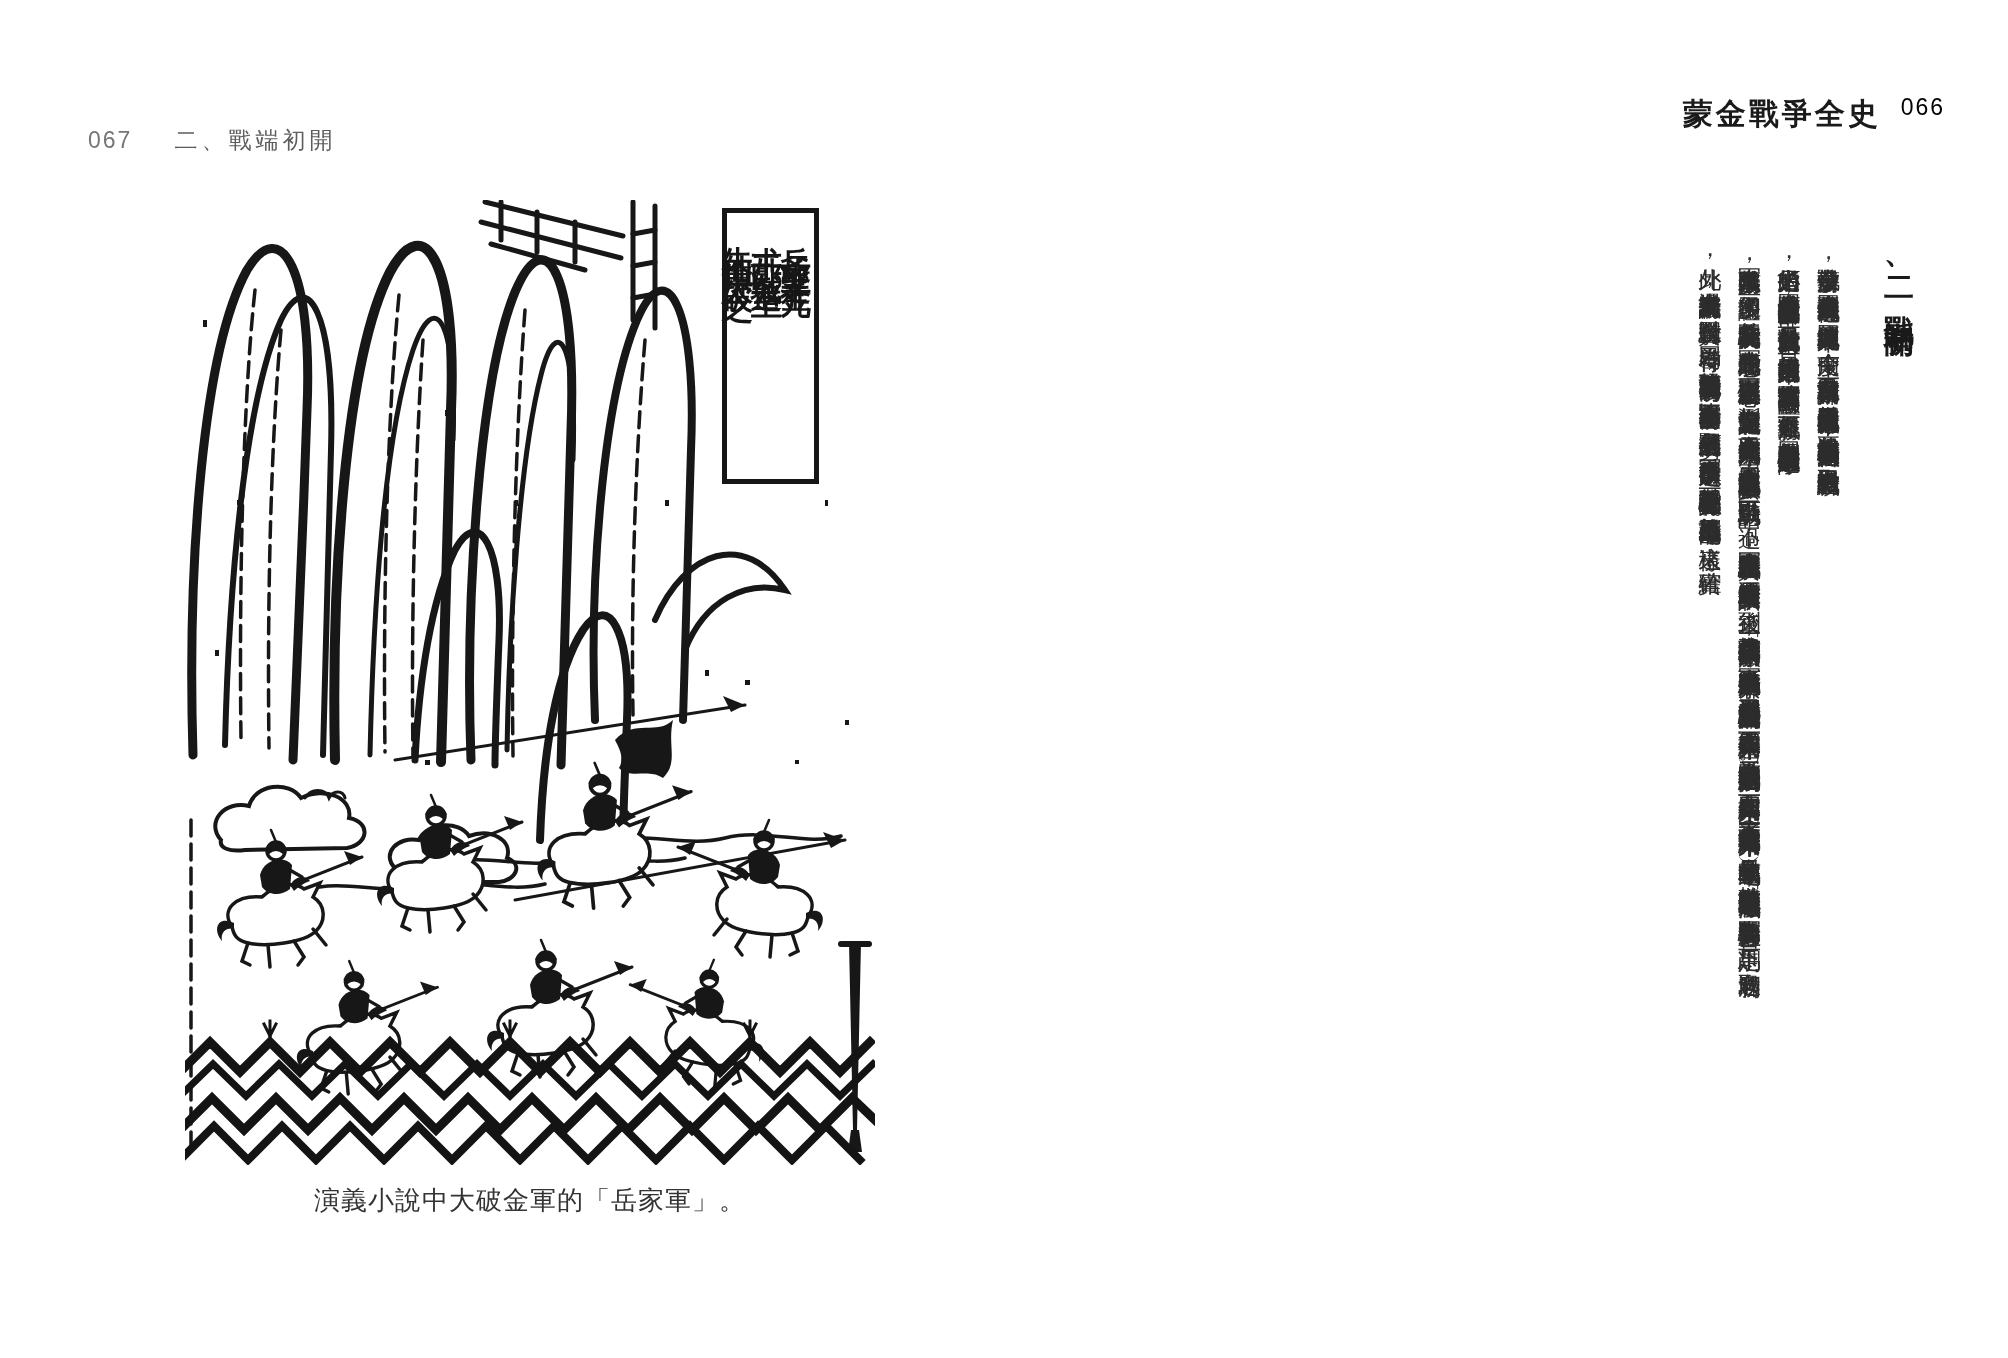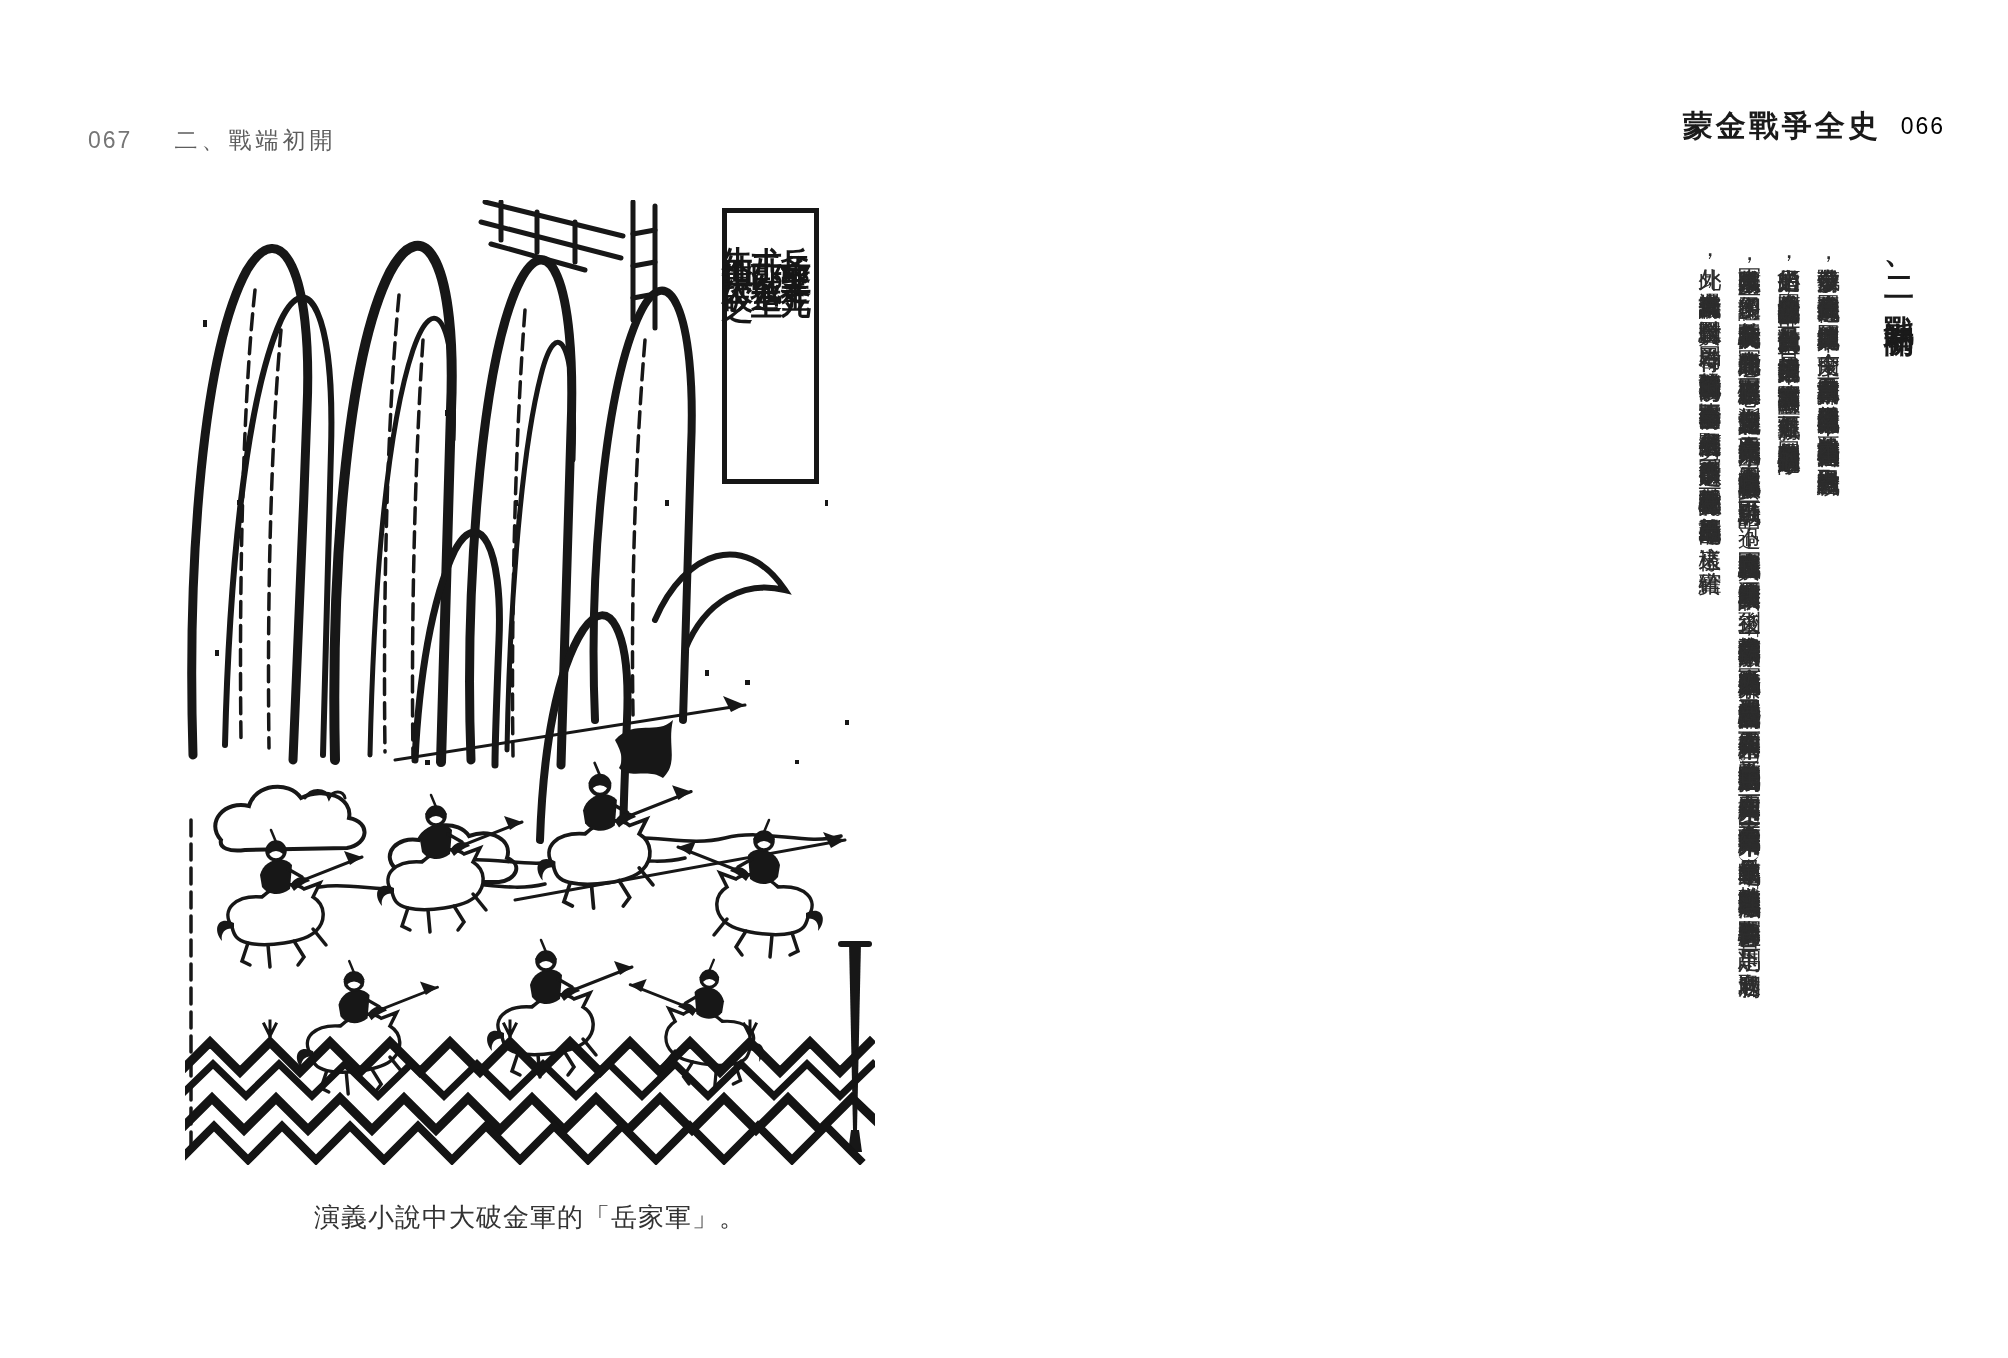--- a/index.html
+++ b/index.html
@@ -11,22 +11,22 @@
   
   .running-head-left{
     position:absolute;left:88px;top:97px;
     display:flex;align-items:baseline;gap:42px;
     font-family:"Liberation Sans","DejaVu Sans",sans-serif;
     font-size:23px;color:#6a6a6a;margin-top:28px;
   }
   .running-head-left .folio{letter-spacing:2px;color:#757575;}
   .running-head-left .section{letter-spacing:4px;color:#5d5d5d;}
   .running-head-right{
-    position:absolute;right:63px;top:106px;
-    display:flex;align-items:center;gap:20px;
+    position:absolute;right:63px;top:94px;
+    display:flex;align-items:flex-start;gap:20px;
   }
   .running-head-right .book-title{
     font-size:30px;font-weight:700;color:#1a1a1a;letter-spacing:3px;
   }
   .running-head-right .folio{
     font-family:"Liberation Sans","DejaVu Sans",sans-serif;
     font-size:23px;color:#000000;letter-spacing:2px;
   }
   
   .illustration{
@@ -39,21 +39,21 @@
     writing-mode:vertical-rl;text-orientation:upright;
     padding:8px 4px;
     font-size:31px;line-height:29px;letter-spacing:9px;
     font-weight:700;color:#161616;
   }
   .cartouche span{display:block;}
   .caption{
     position:absolute;left:185px;top:1183px;width:690px;
     text-align:center;
     font-family:"Liberation Sans","DejaVu Sans",sans-serif;
-    font-size:26px;color:#333333;letter-spacing:1px;margin-top:17px;
+    font-size:26px;color:#333333;letter-spacing:1px;
   }
   
   .vtext{
     position:absolute;top:204px;right:86px;height:1036px;
     writing-mode:vertical-rl;text-orientation:mixed;
     font-size:23px;line-height:39.5px;letter-spacing:0.4px;
     color:#2d2d2d;
   }
   .chapter-title{
     margin:0 0 0 28px;padding-top:50px;

